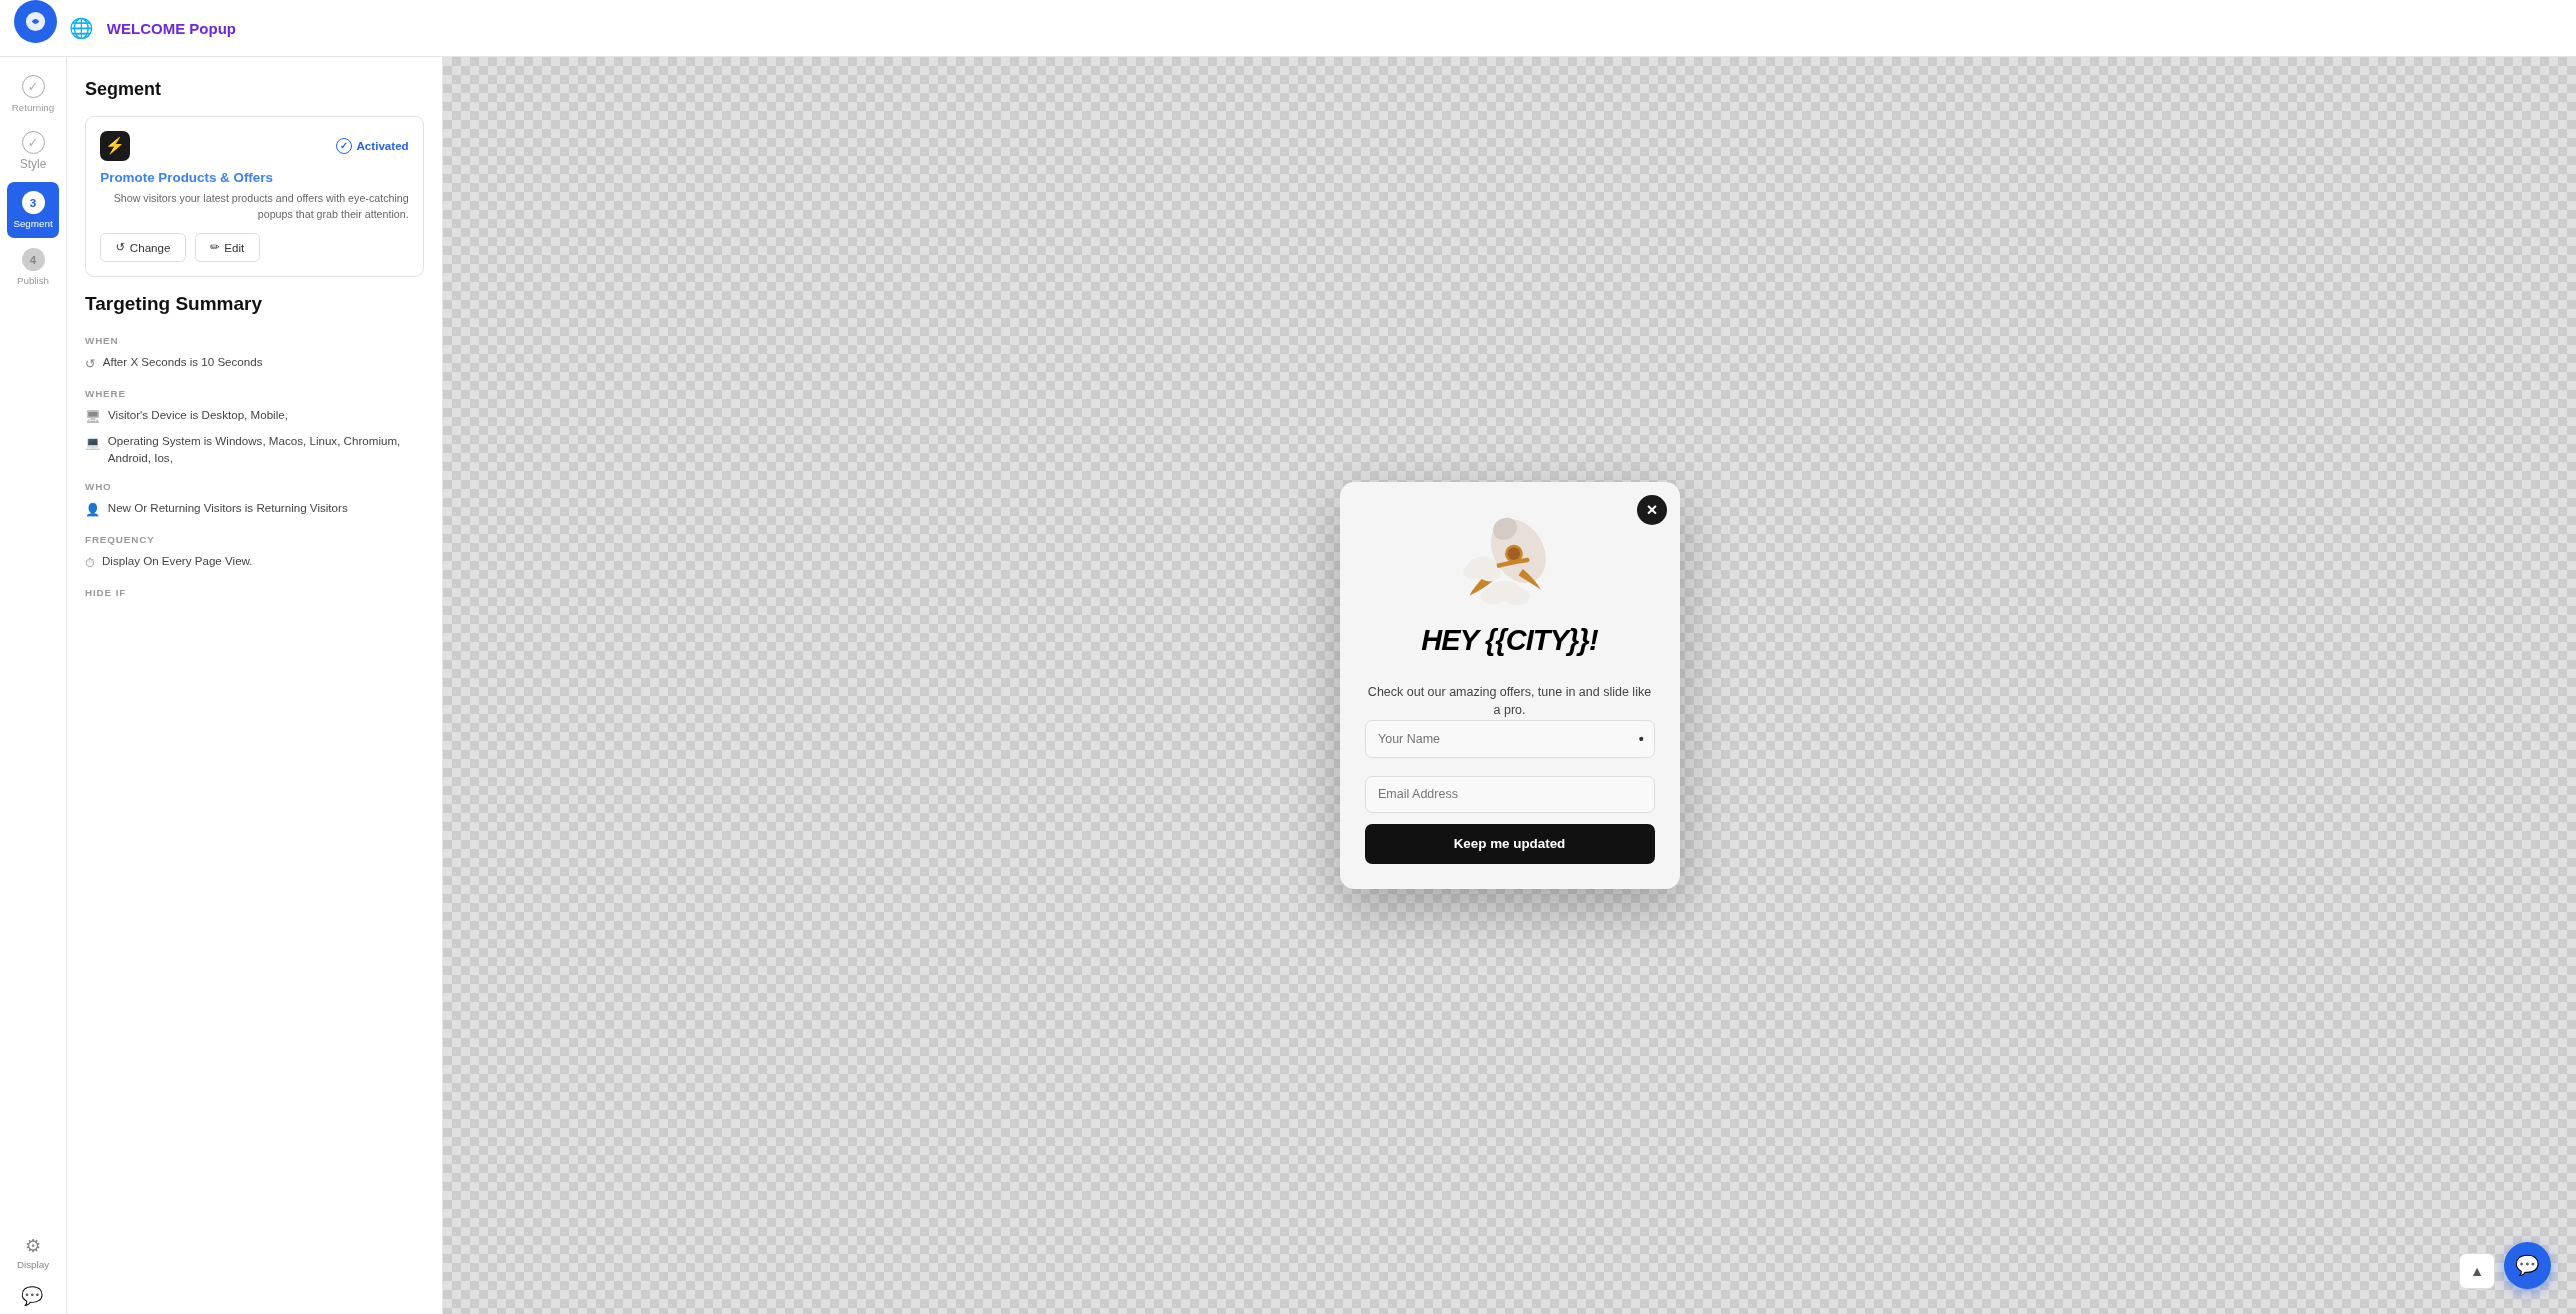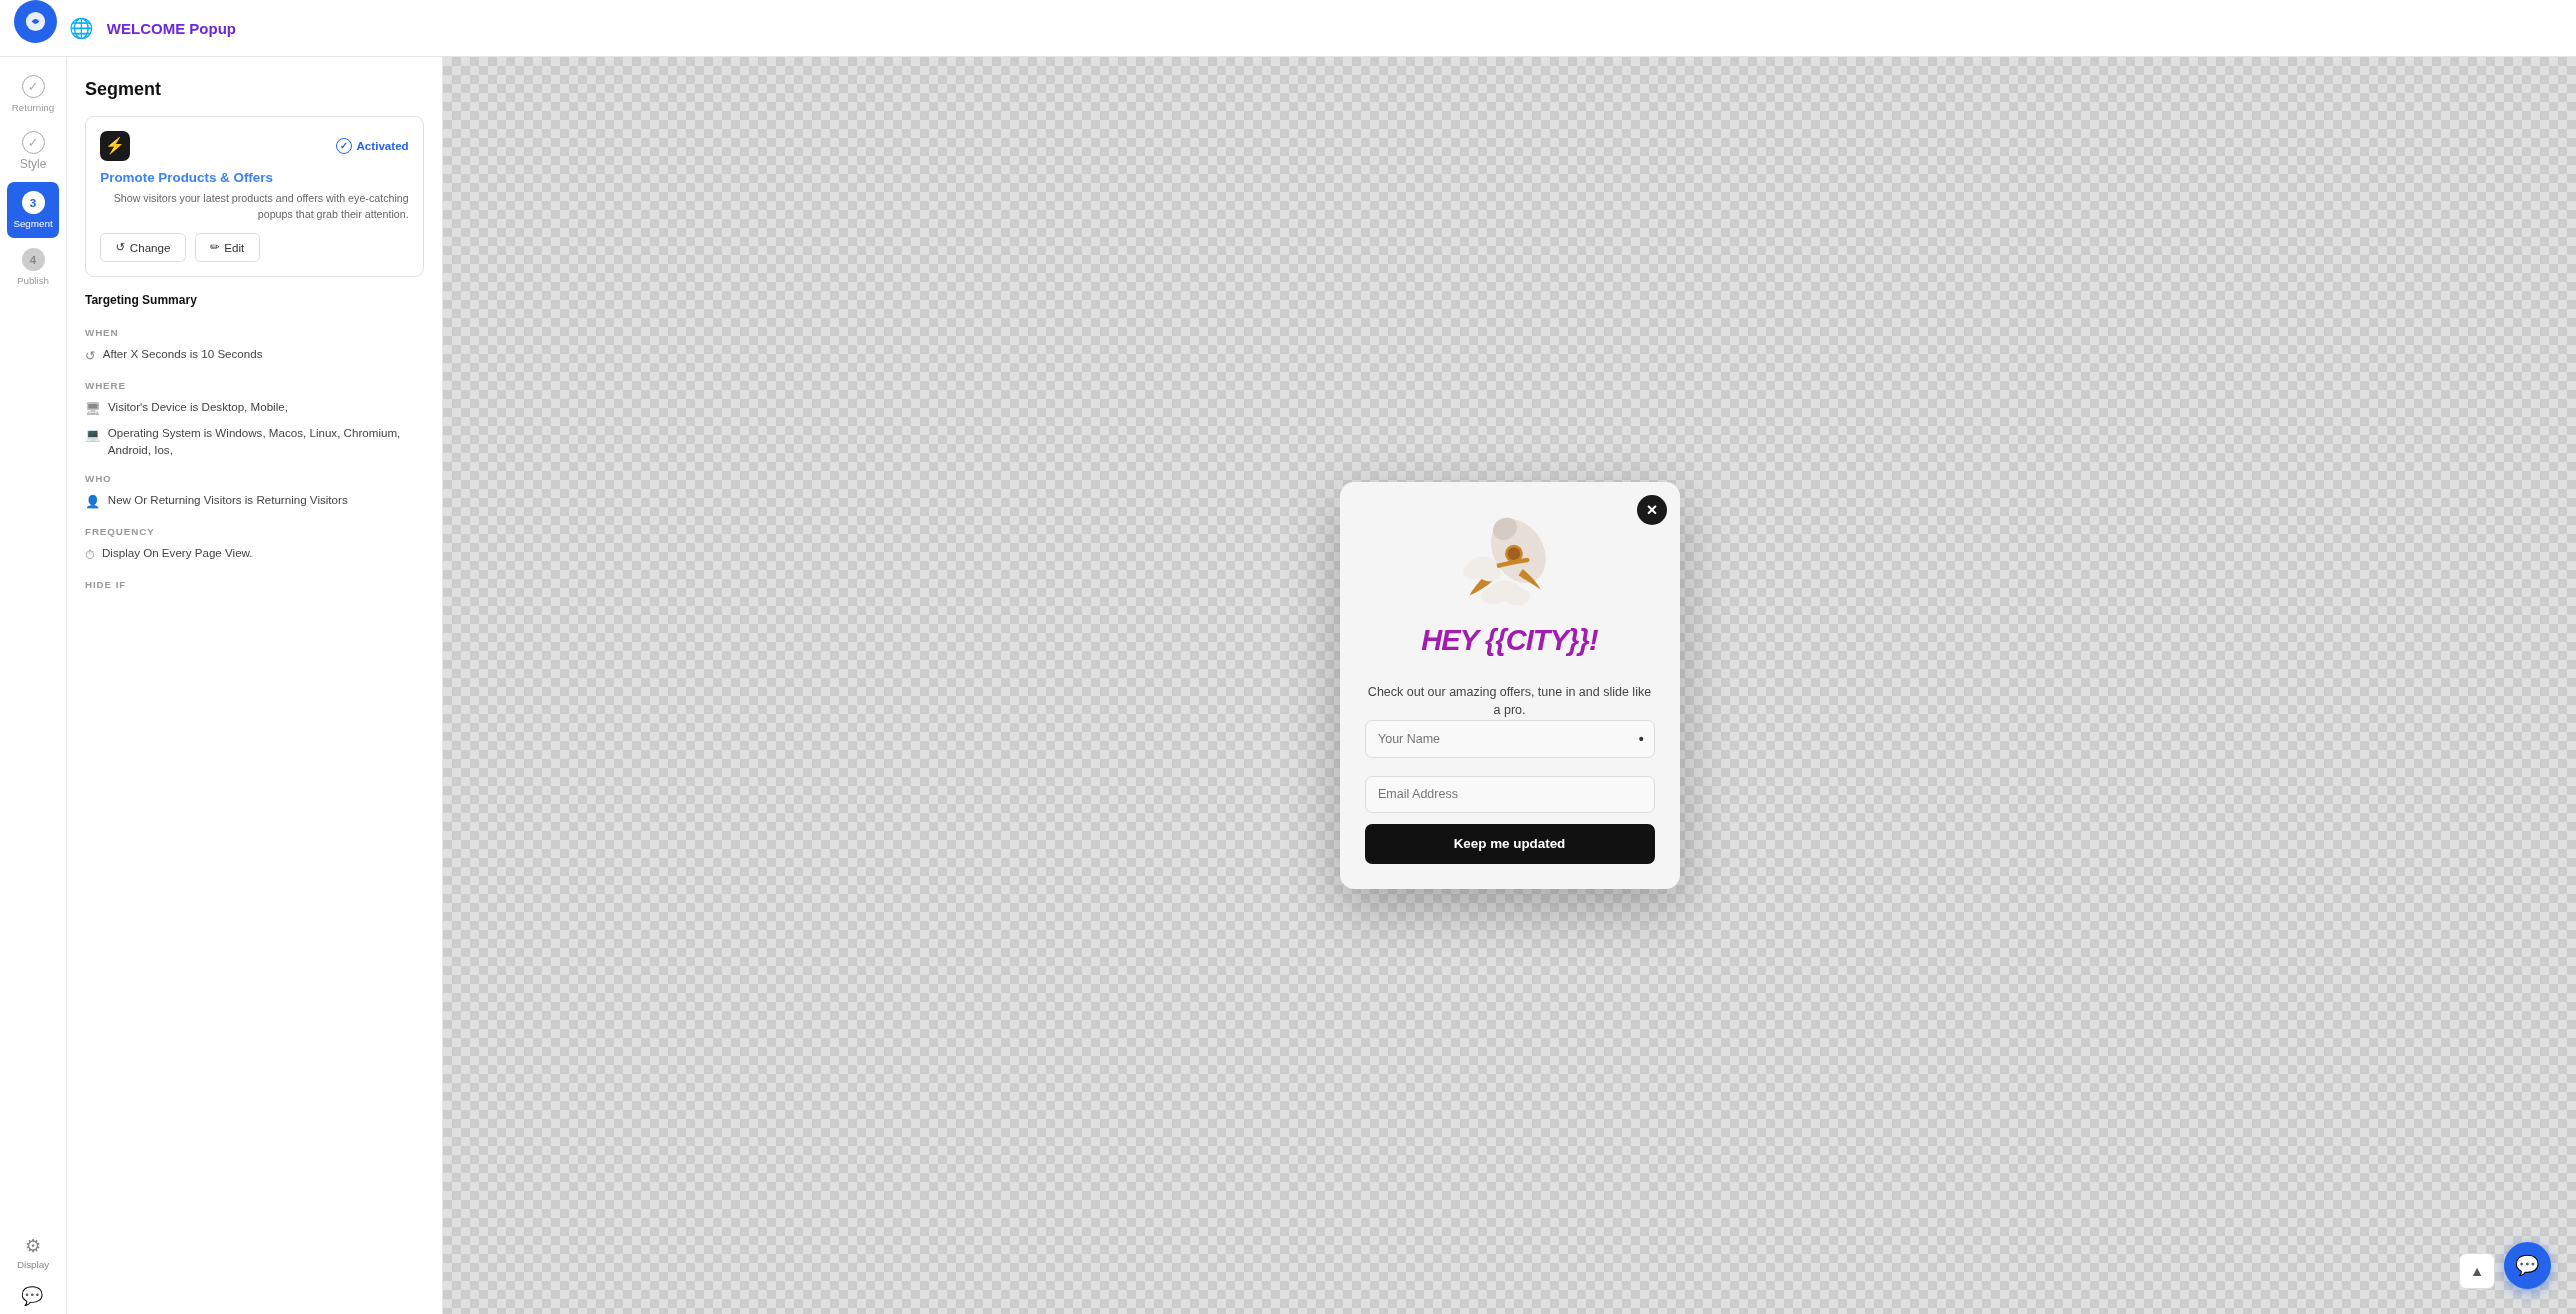--- a/index.html
+++ b/index.html
@@ -196,21 +196,21 @@
       border: 0.9px solid #ddd;
       border-radius: 5.4px;
       background: #fff;
       cursor: pointer;
       font-size: 11.6px;
       color: #333;
     }
 
     
     .targeting-title {
-      font-size: 12px;
+      font-size: 19px;
       font-weight: 700;
       color: #111;
       margin-bottom: 20px;
     }
     .section-label {
       font-size: 9.8px;
       font-weight: 700;
       color: #999;
       letter-spacing: 0.9px;
       text-transform: uppercase;
@@ -283,21 +283,21 @@
     }
     .popup-rocket {
       width: 107px;
       height: 98px;
       margin-bottom: 14.3px;
       position: relative;
     }
     .popup-heading {
       font-size: 29px;
       font-weight: 900;
-      color: #a21caf;
+      color: #000000;
       margin-bottom: 26px;
       text-transform: uppercase;
       font-style: italic;
       letter-spacing: -0.9px;
     }
     .popup-subtext {
       font-size: 12.5px;
       color: #444;
       margin-bottom: 0;
       line-height: 1.5;

